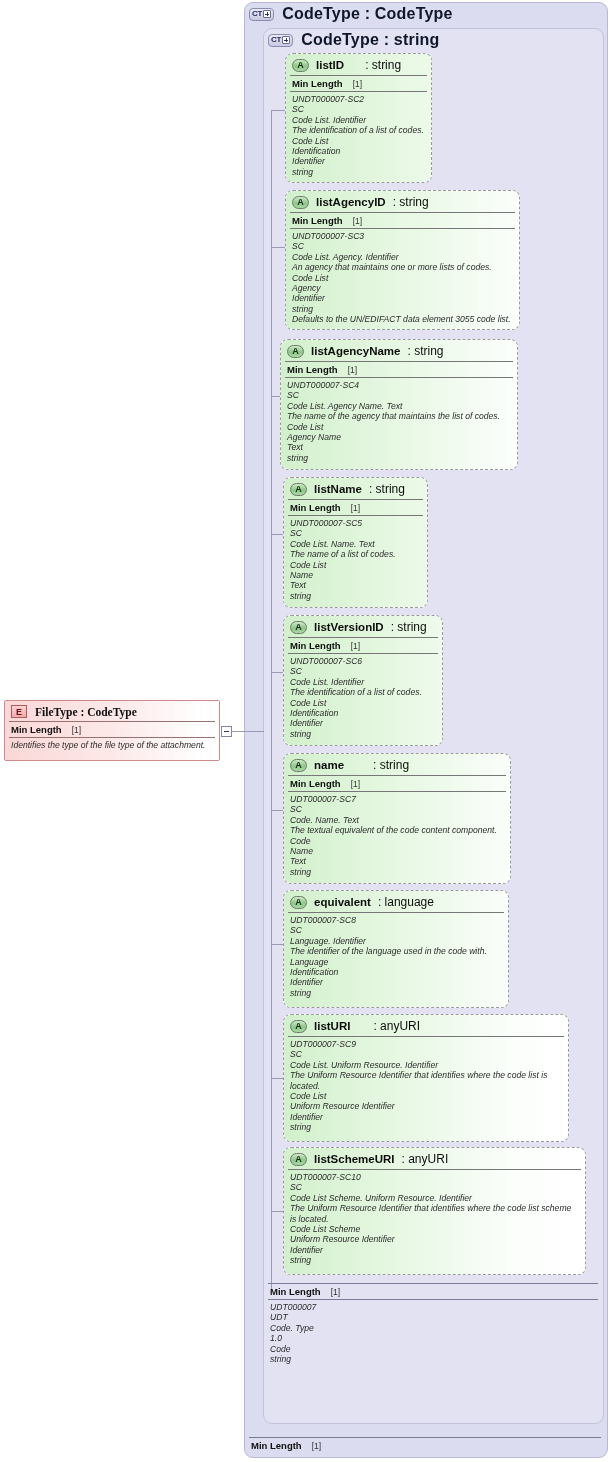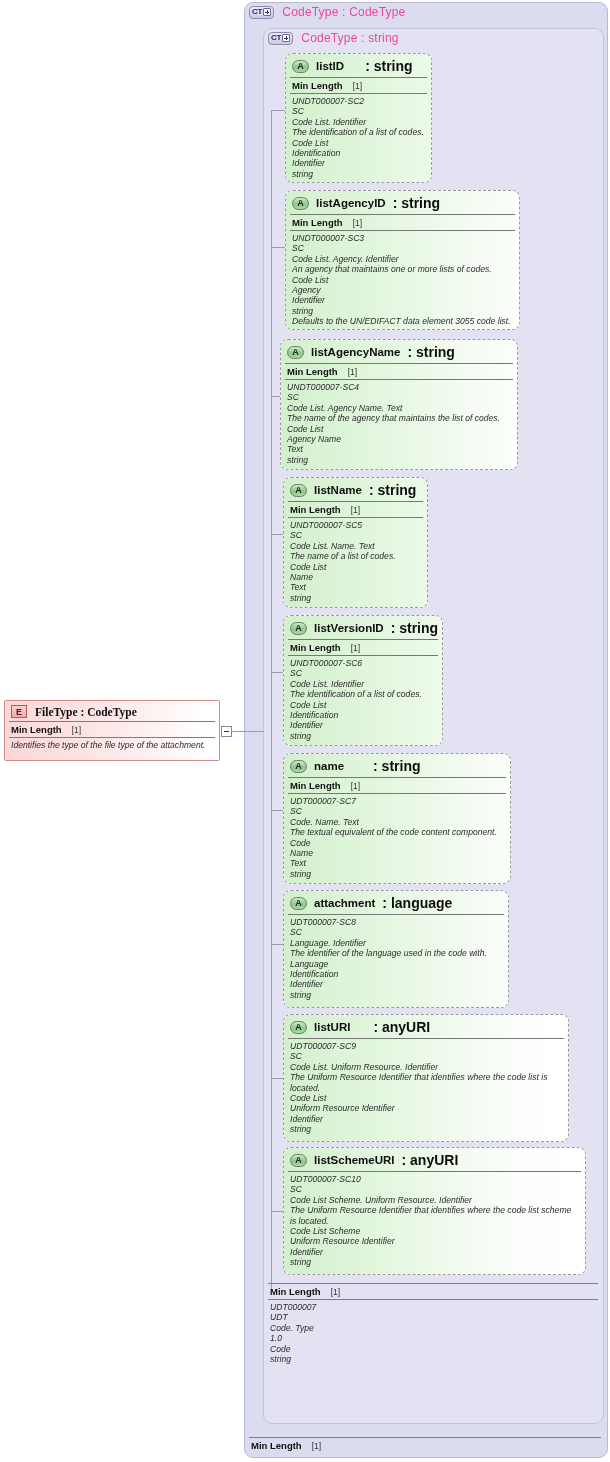--- a/index.html
+++ b/index.html
@@ -49,23 +49,23 @@
 
   
   .ct-head {
     position: absolute;
     display: flex;
     align-items: center;
     gap: 8px;
     white-space: nowrap;
   }
   .ct-head .ct-title {
-    font-size: 12px;
-    font-weight: normal;
-    color: #ec4899;
+    font-size: 16px;
+    font-weight: bold;
+    color: #0f172a;
     letter-spacing: .2px;
   }
 
   .icon-ct {
     display: inline-flex;
     align-items: center;
     gap: 1px;
     background: linear-gradient(to bottom,#e9e9f6,#c9c9e2);
     border: 1px solid #8c8cb0;
     border-radius: 4px;
@@ -120,22 +120,22 @@
     gap: 7px;
     padding: 4px 6px 3px 6px;
     white-space: nowrap;
   }
   .attr-title .nm {
     font-size: 11.5px;
     font-weight: bold;
     color: #0d0d0d;
   }
   .attr-title .tp {
-    font-size: 14px;
-    font-weight: bold;
+    font-size: 12px;
+    font-weight: normal;
     color: #0d0d0d;
   }
 
   .icon-a {
     display: inline-flex;
     align-items: center;
     justify-content: center;
     width: 17px;
     height: 13px;
     border: 1px solid #6f7a6d;
@@ -460,21 +460,21 @@
       <div>Name</div>
       <div>Text</div>
       <div>string</div>
     </div>
   </div>
 
   <div class="attr-box" style="left:283px; top:890px; width:226px; height:118px;">
     <div class="grad"></div>
     <div class="attr-title">
       <span class="icon-a">A</span>
-      <span class="nm">attachment</span>
+      <span class="nm">equivalent</span>
       <span class="tp">: language</span>
     </div>
     <div class="rule"></div>
     <div class="doc">
       <div>UDT000007-SC8</div>
       <div>SC</div>
       <div>Language. Identifier</div>
       <div>The identifier of the language used in the code with.</div>
       <div>Language</div>
       <div>Identification</div>

